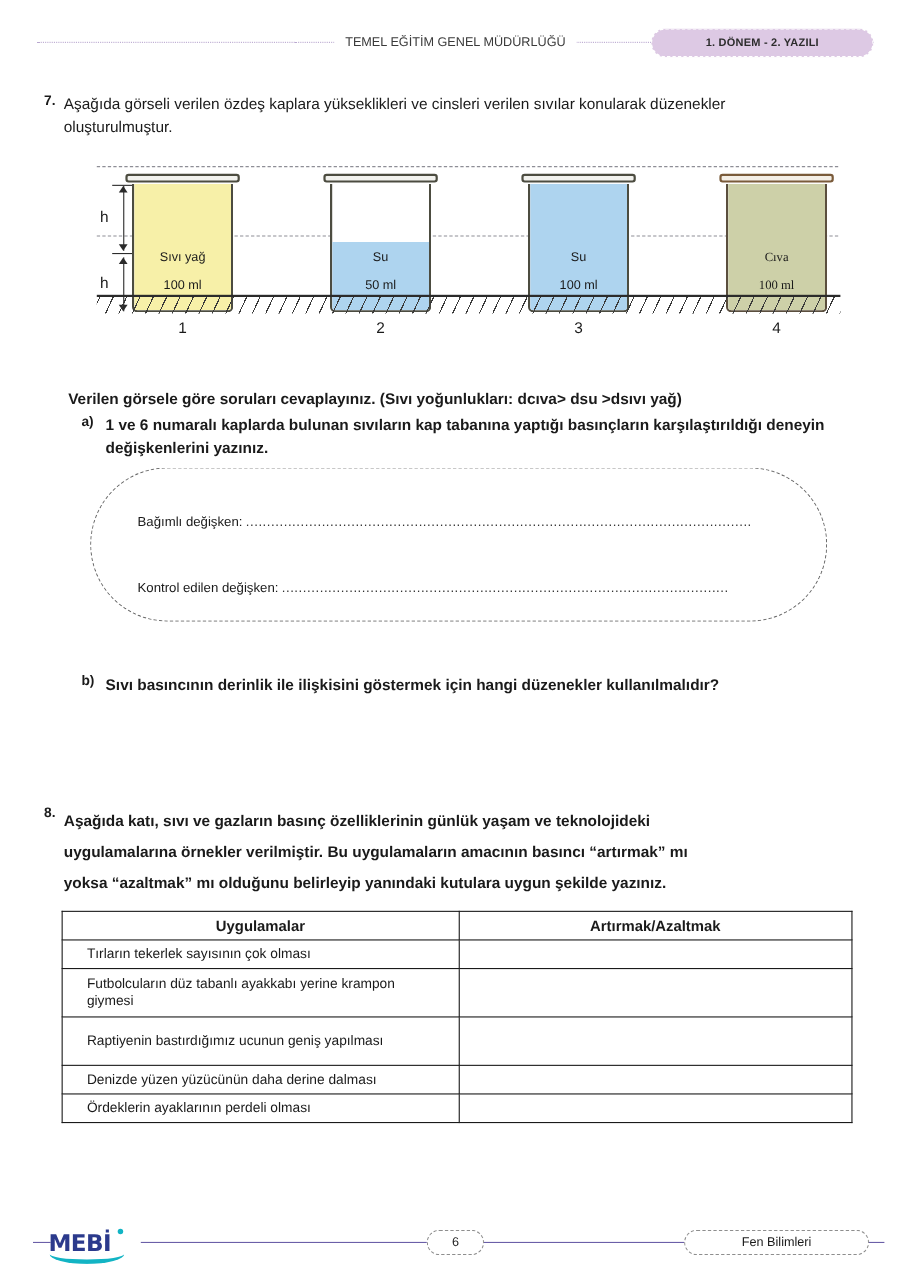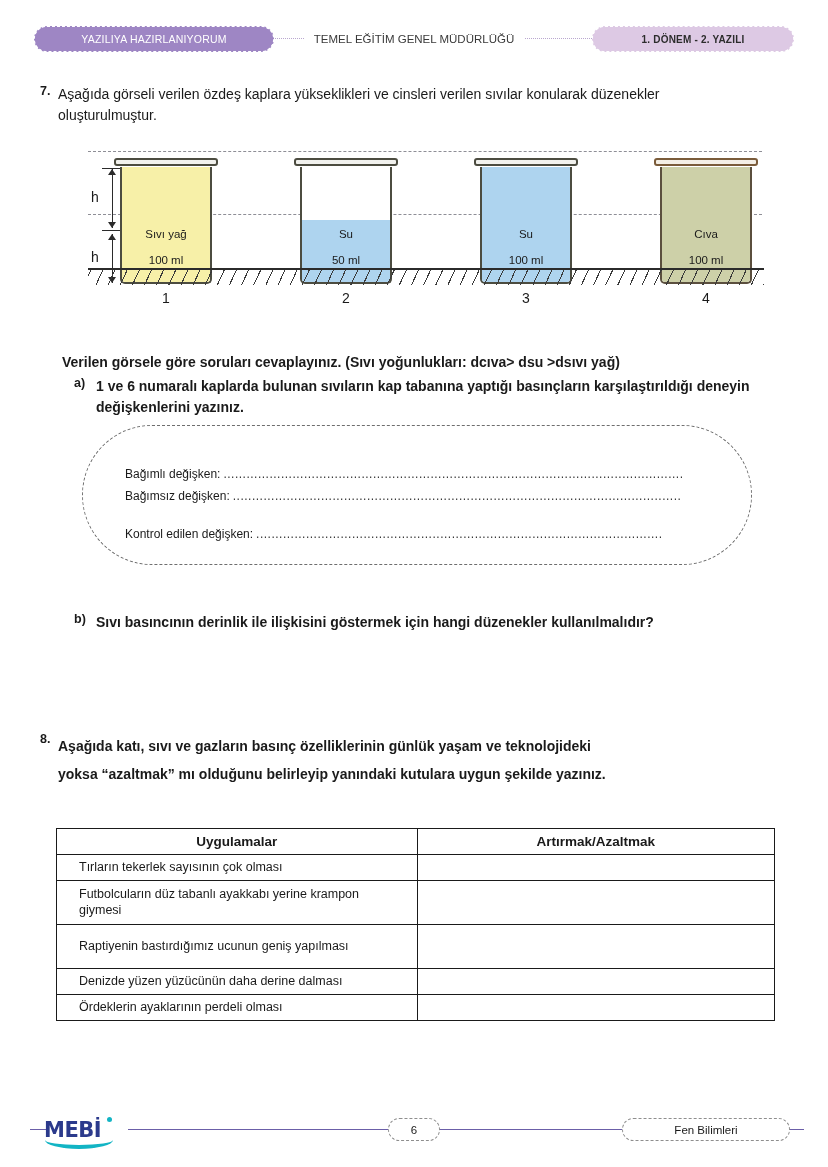--- a/index.html
+++ b/index.html
@@ -110,21 +110,21 @@
     position: absolute;
     left: 6px; right: 6px;
     top: 9px; bottom: 0;
     border-left: 2px solid #4c4c40;
     border-right: 2px solid #4c4c40;
     border-bottom: 2px solid #4c4c40;
     border-radius: 0 0 5px 5px;
     background: #ffffff;
     overflow: hidden;
   }
-  .bk4 .bk-body { border-color: #5b4f3e; }
+  .bk4 .bk-body { border-color: #5b4f3e; font-family: Liberation Serif, serif; }
 
   .bk-rim {
     position: absolute;
     top: 0; left: 0; right: 0;
     height: 11px;
   }
   .bk-rim::before {
     content: "";
     position: absolute;
     top: 0; left: 0; right: 0;
@@ -357,21 +357,20 @@
 </style>
 </head>
 <body>
 
 <div class="page-header">
   <div class="hdr-dotline left"></div>
   <div class="hdr-dotline right"></div>
   <div class="hdr-center">
     <span>TEMEL EĞİTİM GENEL MÜDÜRLÜĞÜ</span>
   </div>
-  <div class="hdr-pill solid">YAZILIYA HAZIRLANIYORUM</div>
   <div class="hdr-pill tint">1. DÖNEM - 2. YAZILI</div>
 </div>
 
 <div class="q-block" style="left:30px; top:84px; width:760px;">
   <div class="q-num">7.</div>
   <div class="q-text" style="width:700px;">Aşağıda görseli verilen özdeş kaplara yükseklikleri ve cinsleri verilen sıvılar konularak düzenekler oluşturulmuştur.</div>
 </div>
 
 <div class="figure">
 
@@ -444,39 +443,36 @@
 <div class="q-block" style="left:70px; top:376px; width:720px;">
   <div class="q-num" style="width:26px; padding-left:4px;">a)</div>
   <div class="q-text bold" style="width:680px;">1 ve 6 numaralı kaplarda bulunan sıvıların kap tabanına yaptığı basınçların karşılaştırıldığı deneyin değişkenlerini yazınız.</div>
 </div>
 
 <div class="answer-box">
   <div class="ans-line al1">
     <span class="lbl">Bağımlı değişken:</span>
     <span class="dots">........................................................................................................................</span>
   </div>
-  <div class="ans-line al2">
-    <span class="lbl">Bağımsız değişken:</span>
-    <span class="dots">.....................................................................................................................</span>
-  </div>
   <div class="ans-line al3">
     <span class="lbl">Kontrol edilen değişken:</span>
     <span class="dots">..........................................................................................................</span>
   </div>
 </div>
 
 <div class="q-block" style="left:70px; top:612px; width:740px;">
   <div class="q-num" style="width:26px; padding-left:4px;">b)</div>
   <div class="q-text bold" style="width:700px;">Sıvı basıncının derinlik ile ilişkisini göstermek için hangi düzenekler kullanılmalıdır?</div>
 </div>
 
 <div class="q-block" style="left:30px; top:732px; width:760px;">
   <div class="q-num">8.</div>
   <div style="width:700px;">
     <div class="q-text bold" style="line-height:2.0;">Aşağıda katı, sıvı ve gazların basınç özelliklerinin günlük yaşam ve teknolojideki</div>
+    <div class="q-text bold" style="line-height:2.0;">uygulamalarına örnekler verilmiştir. Bu uygulamaların amacının basıncı “artırmak” mı</div>
     <div class="q-text bold" style="line-height:2.0;">yoksa “azaltmak” mı olduğunu belirleyip yanındaki kutulara uygun şekilde yazınız.</div>
   </div>
 </div>
 
 <table class="tbl">
   <thead>
     <tr>
       <th class="app">Uygulamalar</th>
       <th class="ans">Artırmak/Azaltmak</th>
     </tr>

